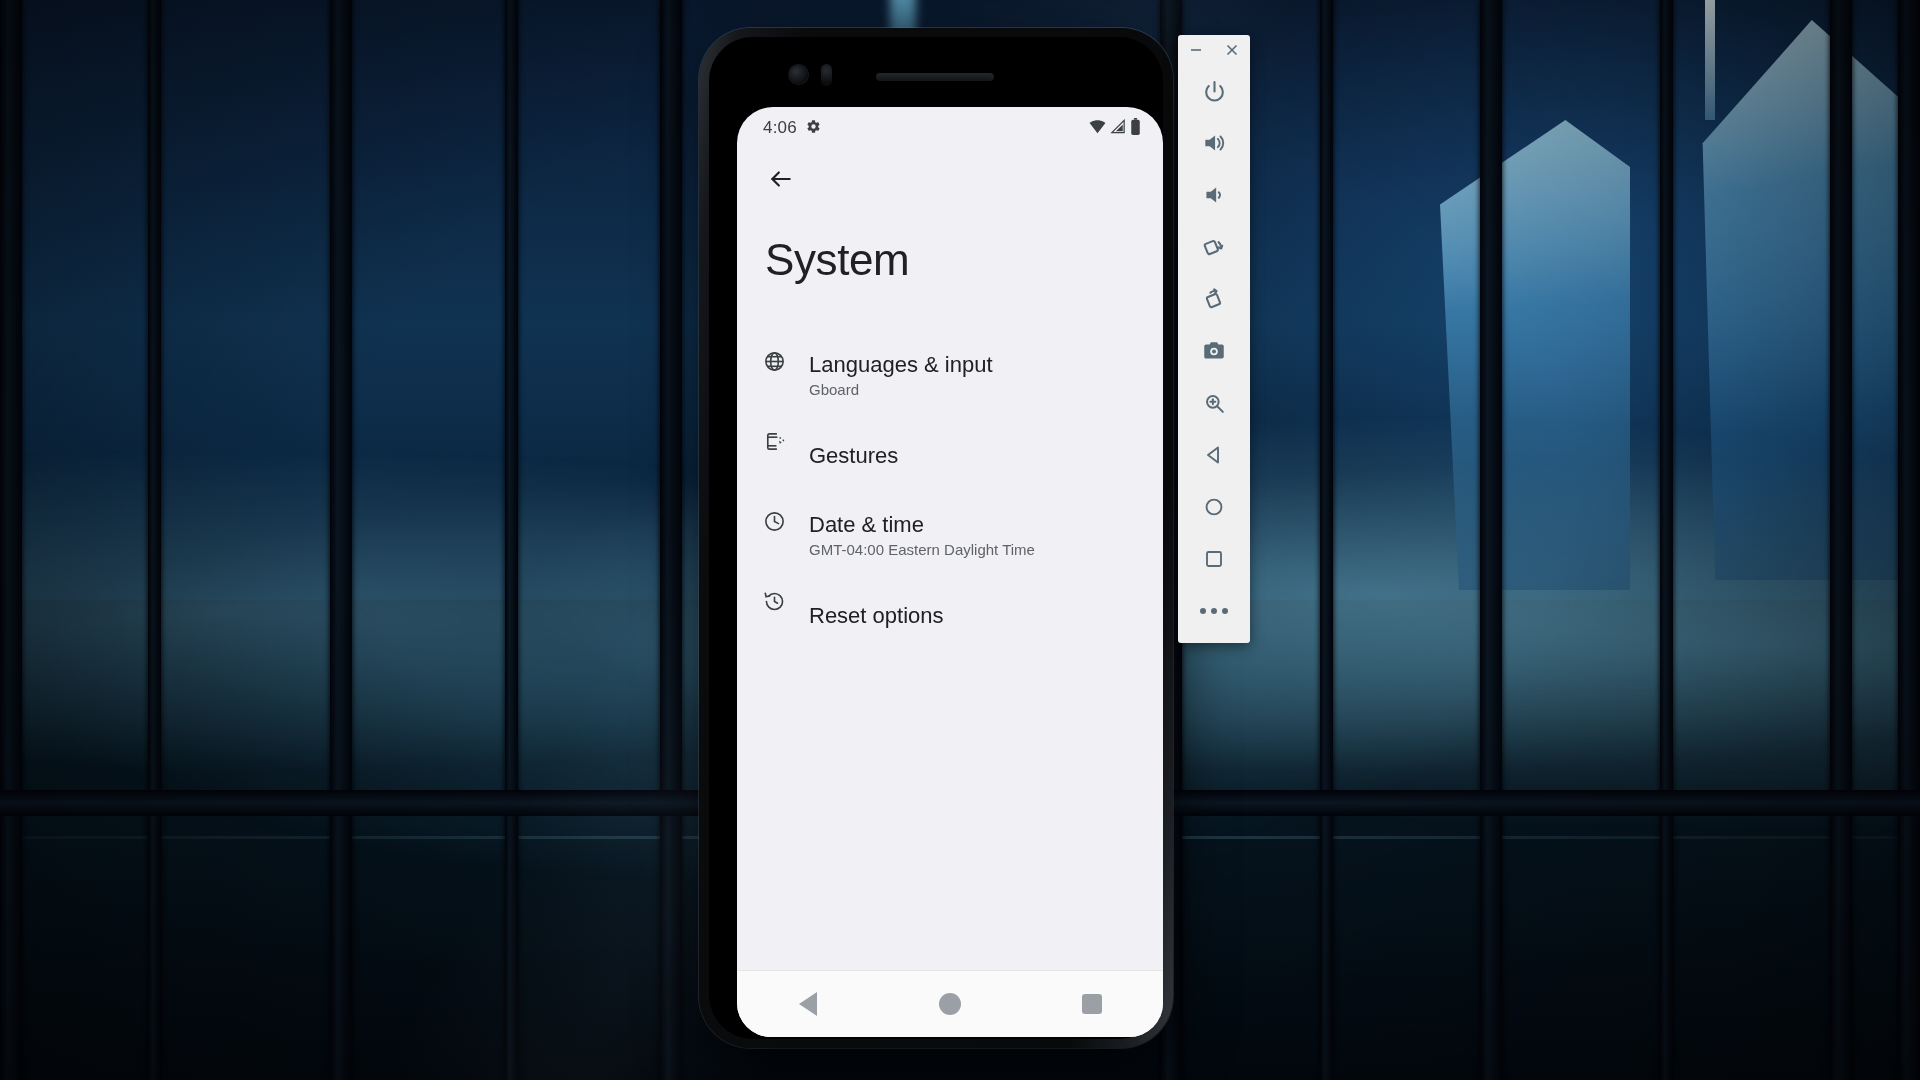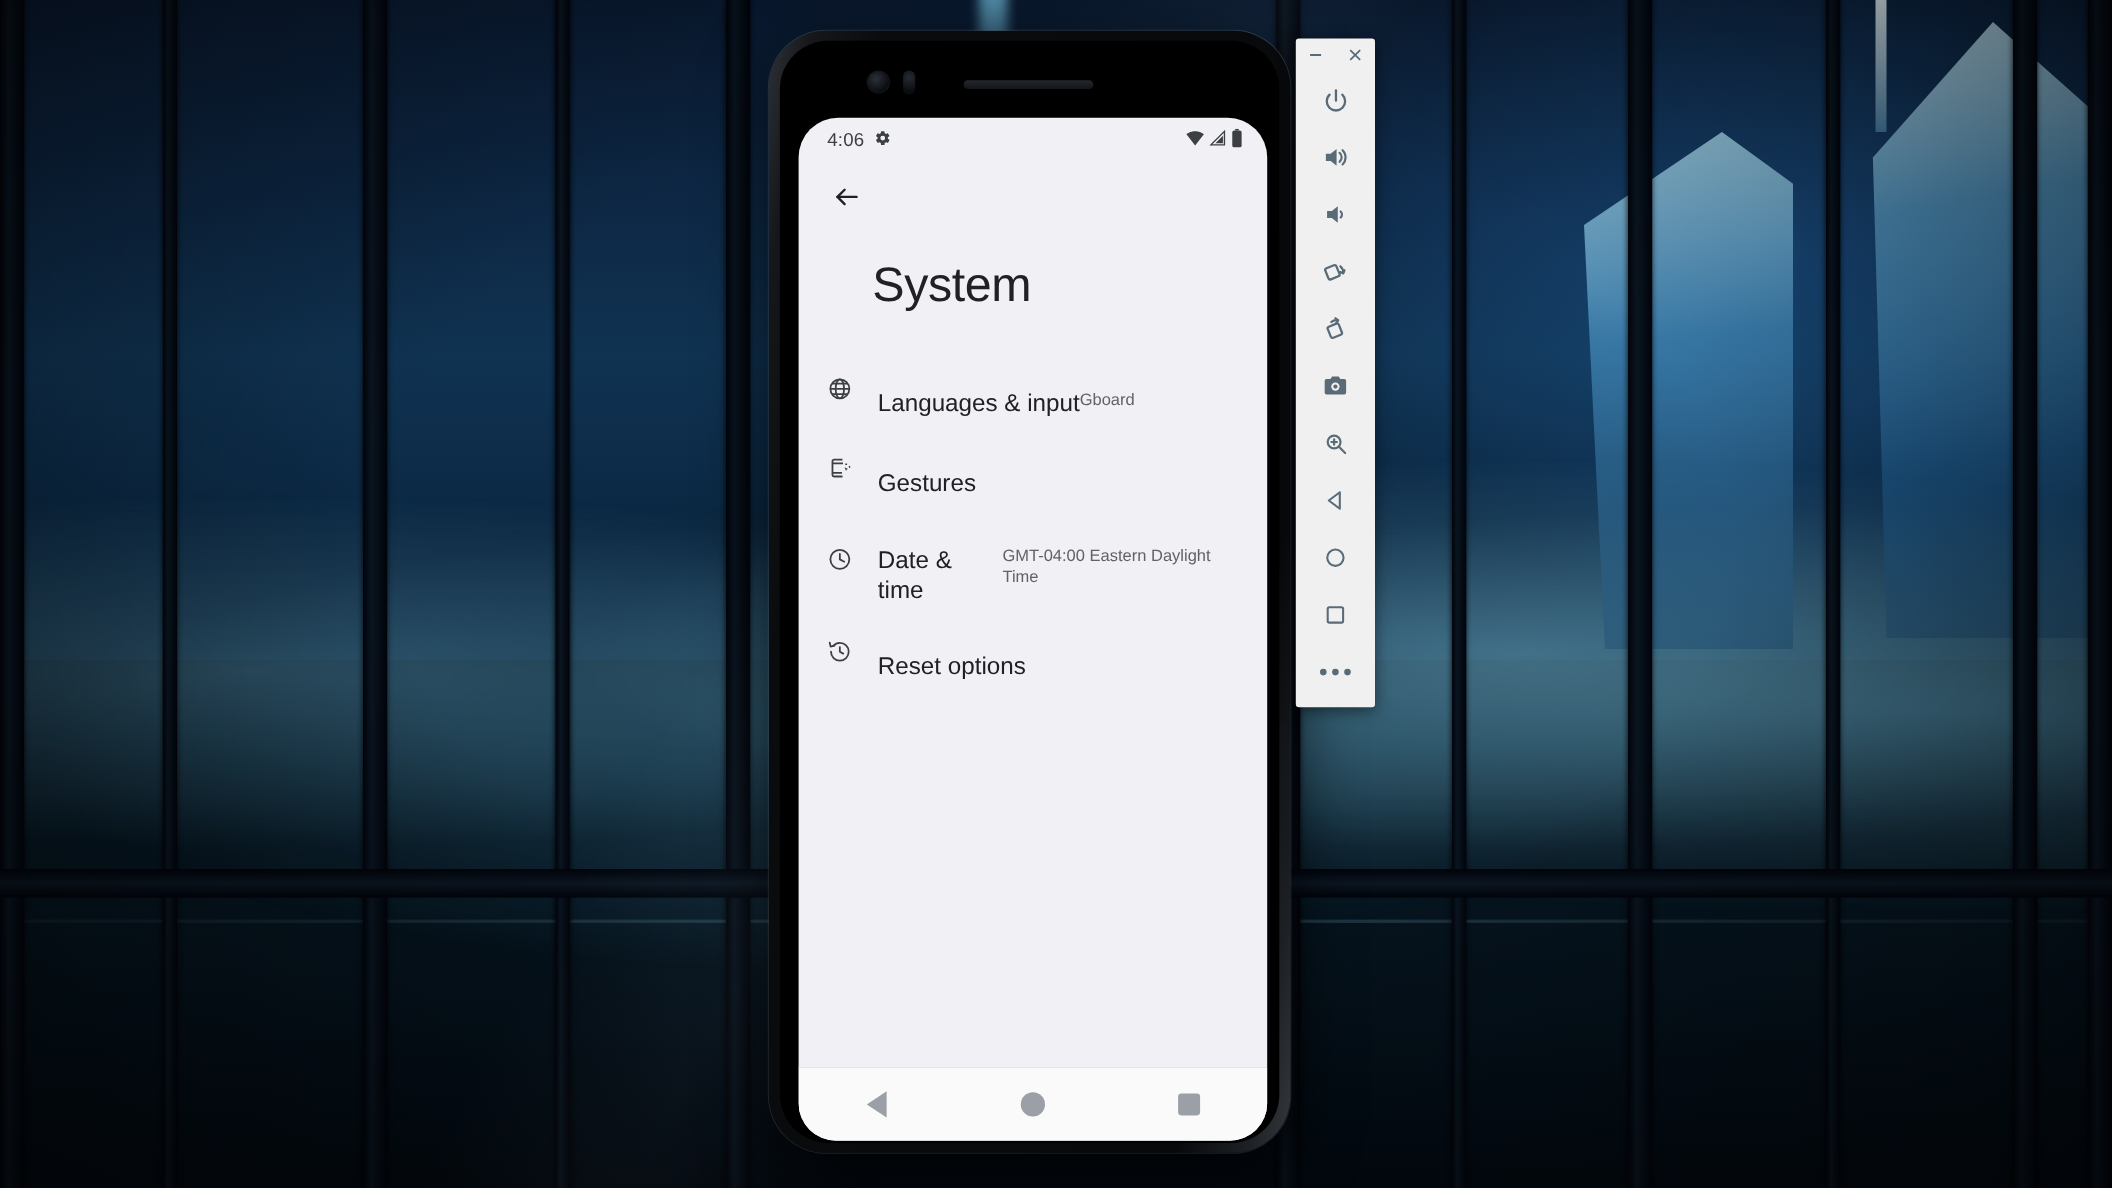--- a/index.html
+++ b/index.html
@@ -77,47 +77,47 @@
     position:absolute;left:699px;top:28px;width:474px;height:1020px;
     border-radius:52px;
     background:linear-gradient(100deg,#2e3136 0%,#15171a 6%,#0a0b0d 16%,#08090b 84%,#1d2024 94%,#35383d 100%);
     box-shadow:0 18px 60px rgba(0,0,0,.75), 0 0 0 1px rgba(150,160,175,.28);
   }
   #phone-inner{
     position:absolute;left:10px;top:9px;width:454px;height:1002px;
     border-radius:44px;background:#000;
   }
   #screen{
-    position:absolute;left:17px;top:70px;width:426px;height:930px;
+    position:absolute;left:28px;top:70px;width:426px;height:930px;
     border-radius:36px 36px 34px 34px;background:#f1f0f4;overflow:hidden;
   }
   .notch-cam{position:absolute;left:80px;top:28px;width:19px;height:19px;border-radius:50%;
     background:radial-gradient(circle at 38% 35%,#2b3038,#0b0d10 70%);box-shadow:0 0 0 1px #17191d;}
   .notch-sensor{position:absolute;left:112px;top:27px;width:11px;height:22px;border-radius:6px;
     background:radial-gradient(circle at 50% 30%,#262b32,#0a0c0f 75%);}
   .notch-speaker{position:absolute;left:167px;top:36px;width:118px;height:8px;border-radius:4px;
     background:linear-gradient(180deg,#24272c,#121417);}
 
   
   .statusbar{height:42px;display:flex;align-items:center;justify-content:space-between;
     padding:0 22px 0 26px;box-sizing:border-box;}
   .sb-left{display:flex;align-items:center;gap:9px;}
   .sb-time{font-size:17px;color:#3c4043;letter-spacing:.2px;}
   .sb-right{display:flex;align-items:center;gap:4px;}
 
   
   .navrow{height:60px;display:flex;align-items:center;padding-left:22px;}
   .backbtn{width:44px;height:44px;display:flex;align-items:center;justify-content:center;cursor:pointer;}
 
-  .page-title{font-size:44px;color:#202124;font-weight:400;padding:26px 0 6px 28px;letter-spacing:-.4px;margin-left:39px;}
+  .page-title{font-size:44px;color:#202124;font-weight:400;padding:26px 0 6px 28px;letter-spacing:-.4px;}
 
   .list{padding-top:26px;}
   .row{display:flex;align-items:center;min-height:72px;padding:6px 18px 6px 26px;box-sizing:border-box;cursor:pointer;}
   .row-ico{width:46px;flex:0 0 46px;display:flex;align-items:center;justify-content:flex-start;}
-  .row-txt{display:flex;flex-direction:row;justify-content:center;margin-top:28px;}
+  .row-txt{display:flex;flex-direction:column;justify-content:center;margin-top:28px;}
   .row-title{font-size:22px;color:#202124;line-height:1.25;}
   .row-sub{font-size:15px;color:#5f6368;margin-top:2px;line-height:1.25;}
 
   .navbar{position:absolute;left:0;bottom:0;width:426px;height:66px;background:#fafafa;
     border-top:1px solid #e4e4e7;display:flex;align-items:center;justify-content:space-around;}
   .navbar > div{cursor:pointer;display:flex;align-items:center;justify-content:center;width:80px;height:66px;}
   .nv-back{width:0;height:0;border-top:12px solid transparent;border-bottom:12px solid transparent;border-right:18px solid #9aa0a6;}
   .nv-home{width:22px;height:22px;border-radius:50%;background:#9aa0a6;}
   .nv-rec{width:20px;height:20px;border-radius:3px;background:#9aa0a6;}
 

